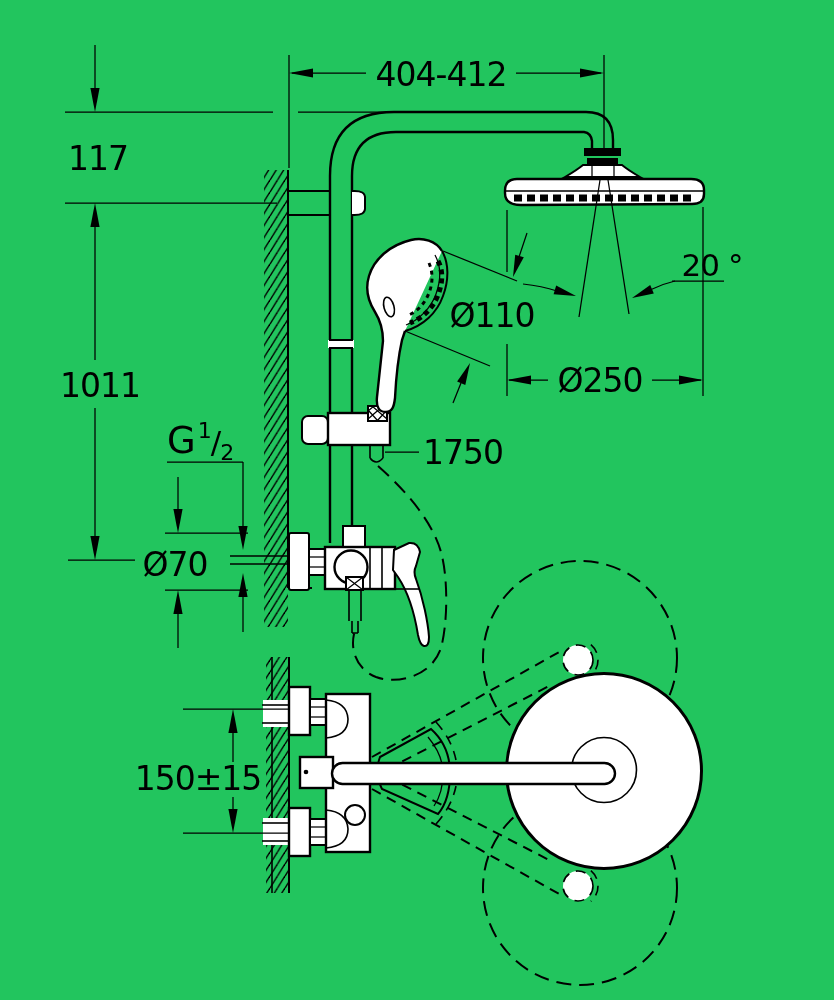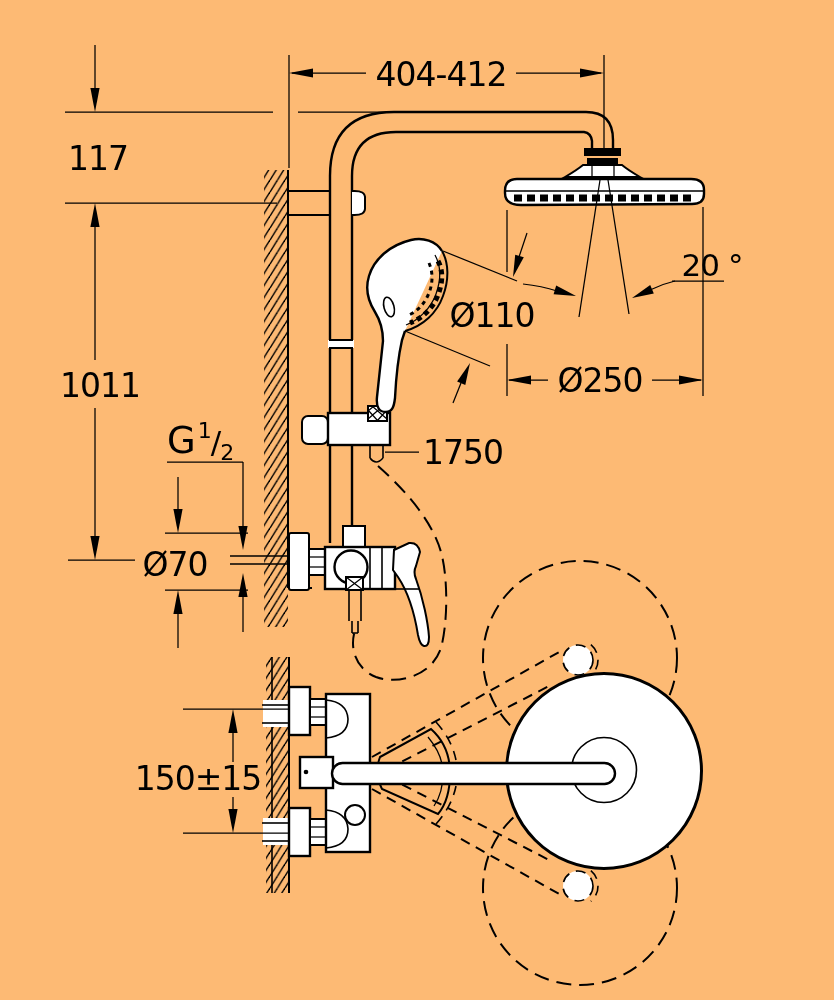--- a/index.html
+++ b/index.html
@@ -1,16 +1,16 @@
 <!DOCTYPE html>
 <html><head>
 <meta charset="utf-8">
 <style>
   html,body{margin:0;padding:0;background:#ffffff;}
-  .page{width:834px;height:1000px;background:#fdba74;position:relative;font-family:"DejaVu Sans",sans-serif;text-decoration:underline;}
+  .page{width:834px;height:1000px;background:#22c55e;position:relative;font-family:"DejaVu Sans",sans-serif;text-decoration:underline;}
   svg{display:block;}
   .ol  {stroke:#000;stroke-width:2.4;fill:none;}
   .ol2 {stroke:#000;stroke-width:2;fill:none;}
   .med {stroke:#000;stroke-width:1.6;fill:none;}
   .thin{stroke:#000;stroke-width:1.25;fill:none;}
   .wf  {fill:#fff;}
   .blk {fill:#000;stroke:none;}
   .dash{stroke-dasharray:15 8;}
   .dash2{stroke-dasharray:10 7;}
   .dimtxt{font-family:"DejaVu Sans",sans-serif;font-size:33px;fill:#000;letter-spacing:-1px;}

